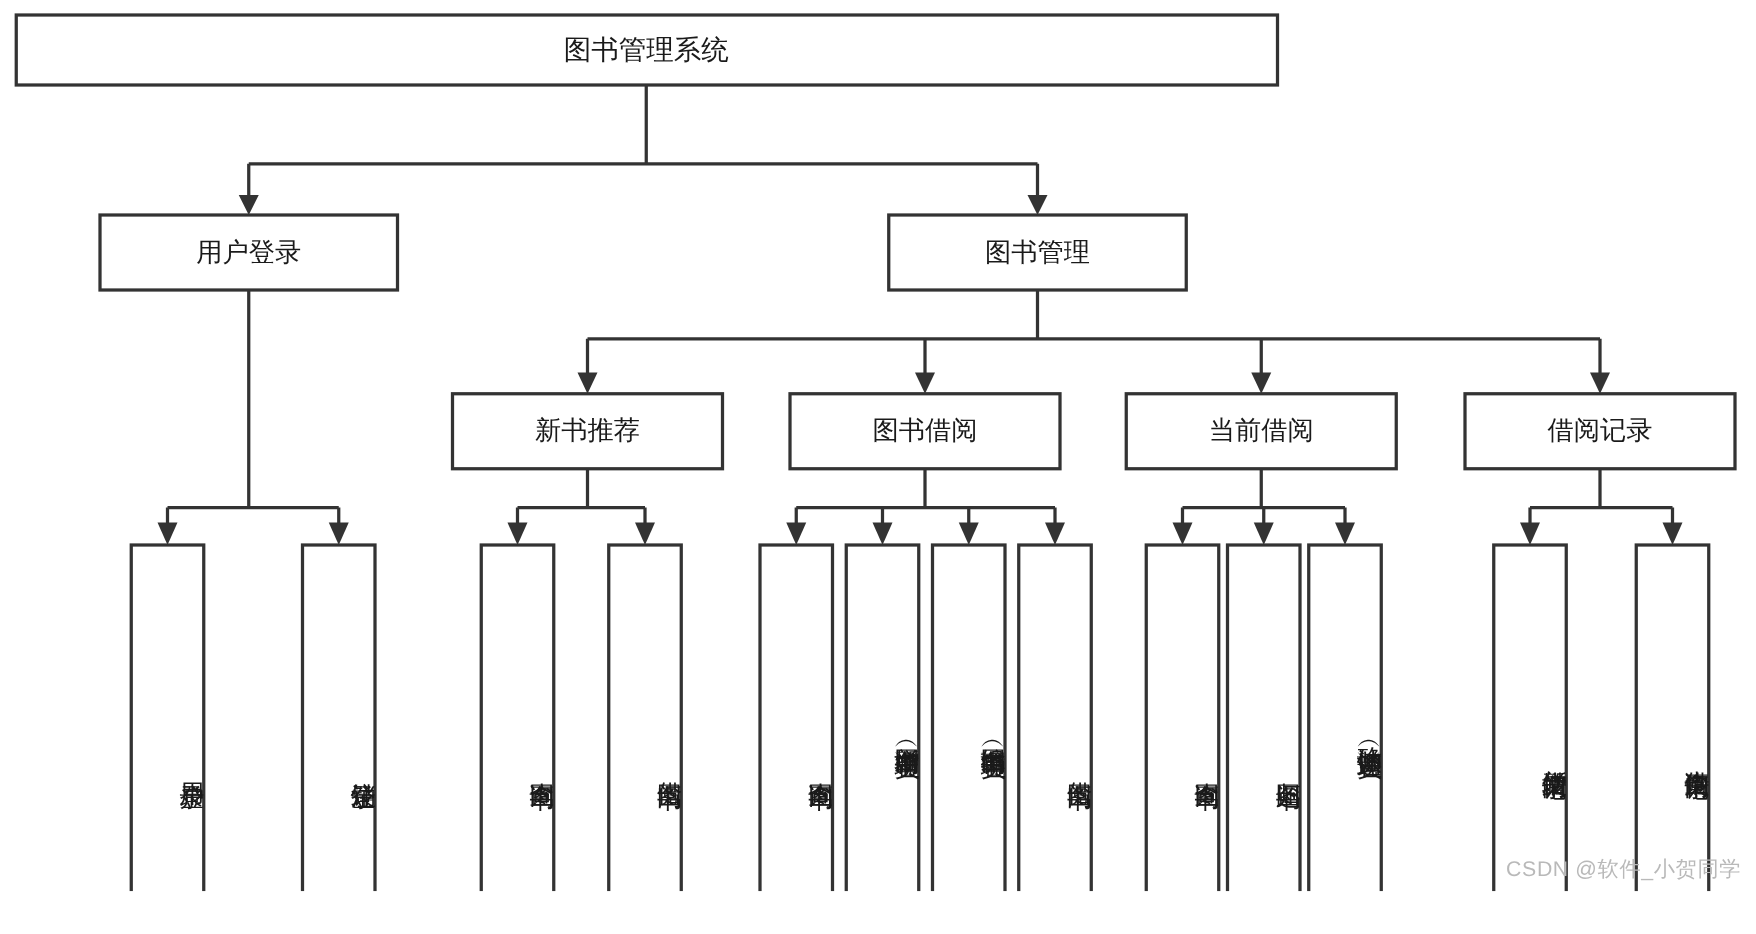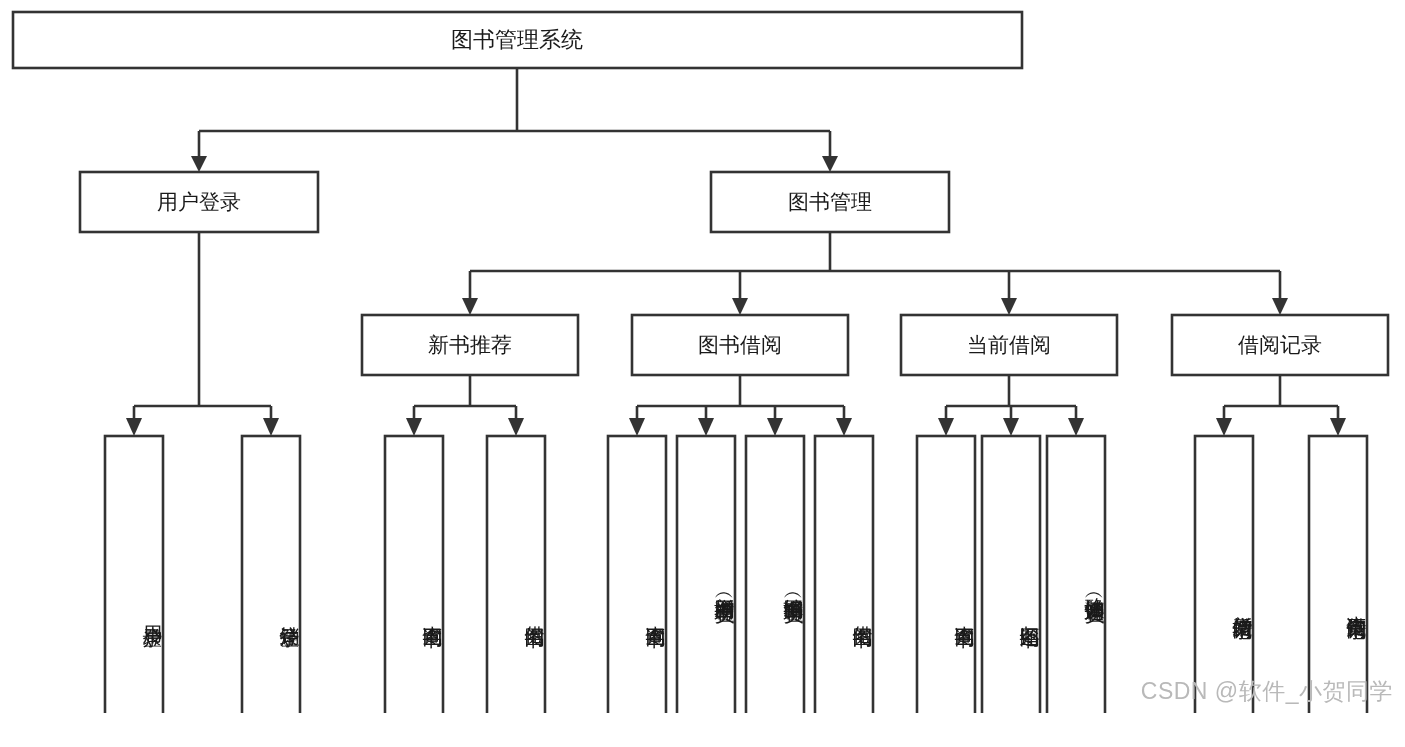--- a/index.html
+++ b/index.html
@@ -66,21 +66,21 @@
     justify-content: center;
     white-space: nowrap;
     pointer-events: none;
     user-select: none;
   }
   .watermark {
     position: absolute;
     right: 12px;
     bottom: 6px;
     font-family: "Liberation Sans", "DejaVu Sans", sans-serif;
-    font-size: 23px;
+    font-size: 17px;
     color: #b9b9b9;
     letter-spacing: 0.5px;
     white-space: nowrap;
   }
 </style>
 </head>
 <body>
 
 <div id="diagram-root">
 

